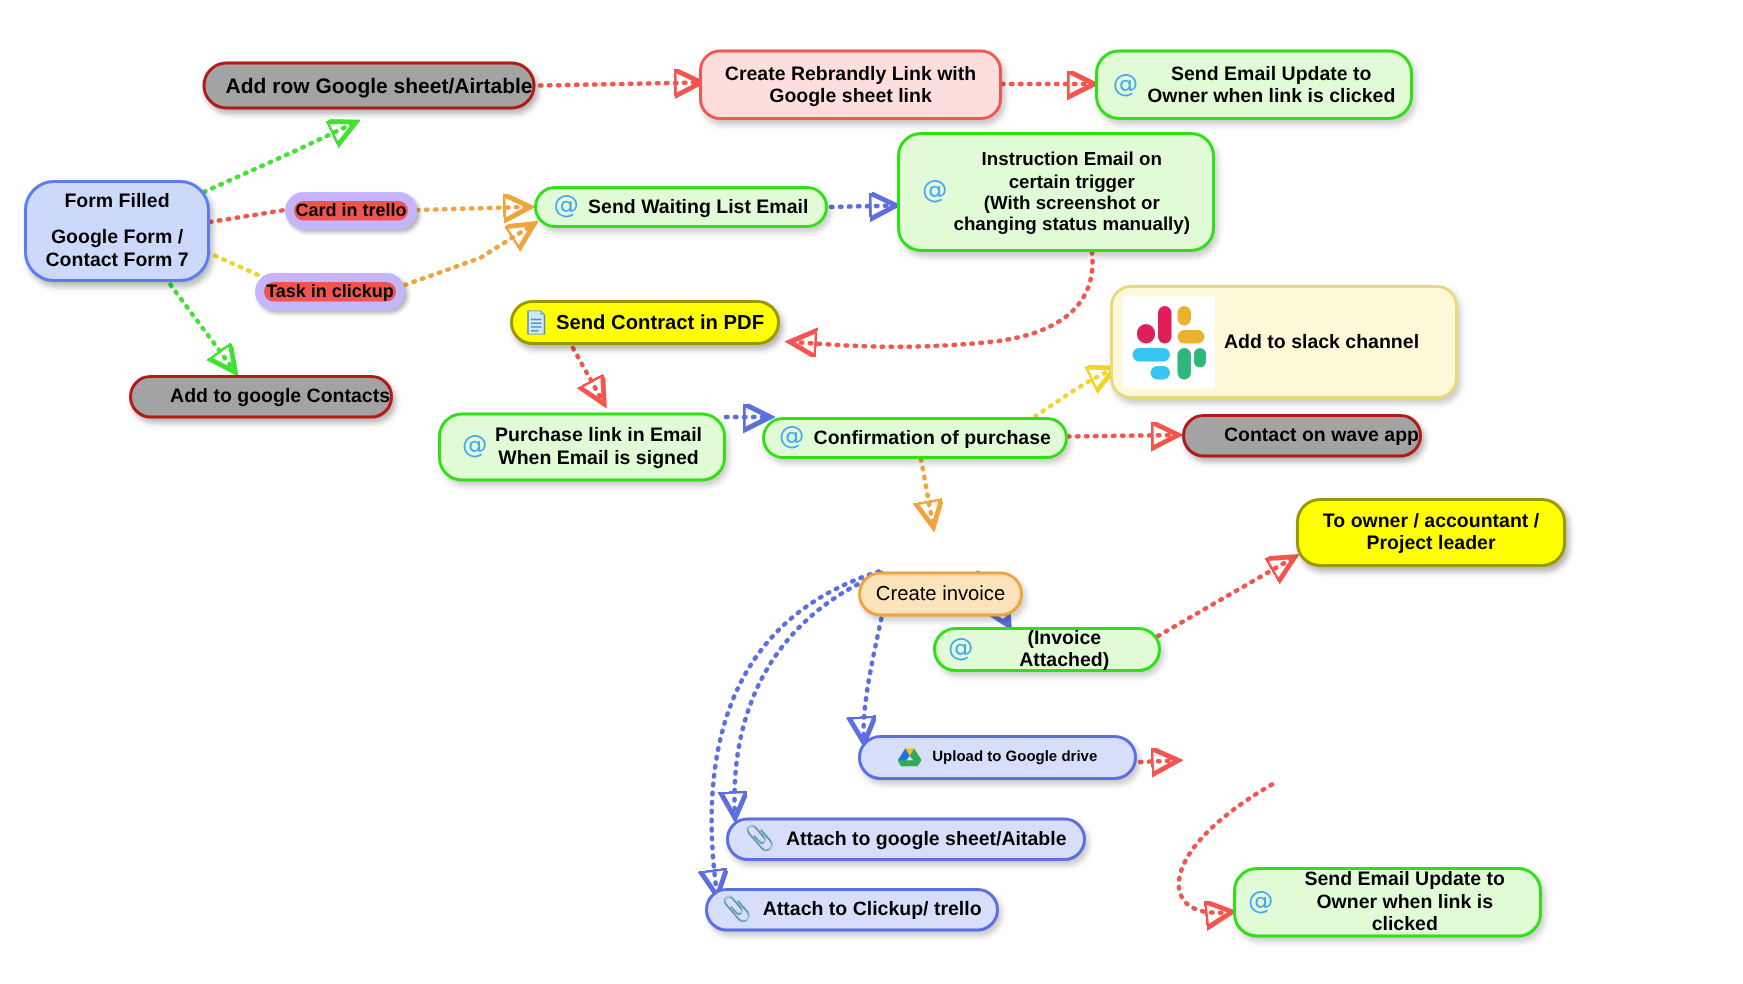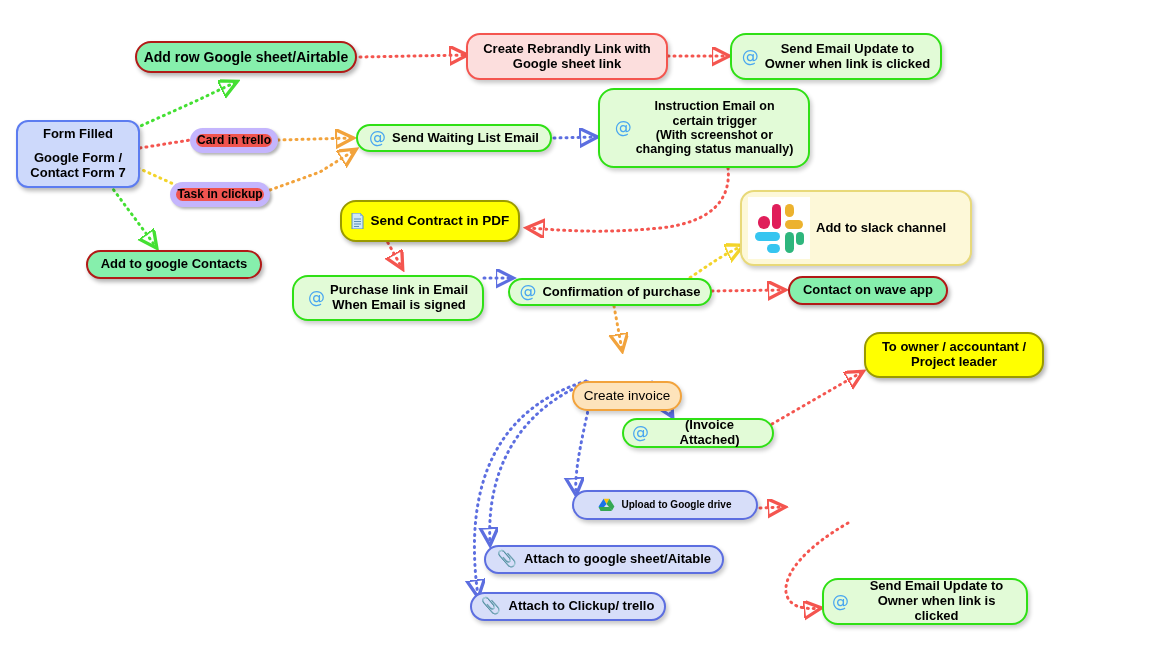--- a/index.html
+++ b/index.html
@@ -46,24 +46,25 @@
   }
 
   
   .s-blueform {
     background: #cdd9fb;
     border: 2px solid #5c7cf0;
     border-radius: 12px;
     box-shadow: 2px 3px 4px rgba(0,0,0,0.28);
   }
   .s-red {
-    background: #86efac;
+    background: #a3a3a3;
     border: 2px solid #b11a17;
     border-radius: 20px;
     box-shadow: 2px 3px 4px rgba(0,0,0,0.30);
+    justify-content: flex-end;
   }
   .s-redsm {
     background: #f05450;
     border: 6px solid #c4b5fd;
     border-radius: 14px;
     box-shadow: 2px 2px 3px rgba(0,0,0,0.30);
   }
   .s-pink {
     background: #fcdedd;
     border: 2px solid #f4554f;
@@ -180,21 +181,21 @@
       <path d="M588,382 C520,410 486,468 490,544" stroke="#5c6ee0" stroke-width="3" stroke-dasharray="1 5" marker-end="url(#ar-blue)"></path>
 
       <path d="M586,381 C500,408 462,480 478,596" stroke="#5c6ee0" stroke-width="3" stroke-dasharray="1 5" marker-end="url(#ar-blue)"></path>
 
       <path d="M760,508 L784,507" stroke="#f4554f" stroke-width="3" stroke-dasharray="1 5" marker-end="url(#ar-red)"></path>
 
       <path d="M848,523 C808,546 784,572 786,592 C788,606 802,610 820,608" stroke="#f4554f" stroke-width="3" stroke-dasharray="1 5" marker-end="url(#ar-red)"></path>
     </g>
   </svg>
 
-  <div class="node s-blueform" style="left:16px; top:120px; width:124px; height:68px; flex-direction:column; font-size:13px;">
+  <div class="node s-blueform" style="left:16px; top:120px; width:124px; height:68px; flex-direction:column; font-size:13px;border-radius:20px;">
     <span class="lbl">Form Filled</span>
     <span class="lbl" style="margin-top:9px;">Google Form /
 Contact Form 7</span>
   </div>
 
   <div class="node s-red" style="left:135px; top:41px; width:222px; height:32px; font-size:14px;">
     <span class="lbl">Add row Google sheet/Airtable</span>
   </div>
 
   <div class="node s-redsm" style="left:190px; top:128px; width:88px; height:25px; font-size:12px;">
@@ -244,21 +245,21 @@
           <rect x="3" y="31" width="25" height="9" rx="4.5" fill="#36c5f0"></rect>
           <rect x="15" y="43" width="13" height="9" rx="4.5" fill="#36c5f0"></rect>
           <rect x="33" y="31" width="9" height="21" rx="4.5" fill="#2eb67d"></rect>
           <rect x="44" y="31" width="8" height="13" rx="4" fill="#2eb67d"></rect>
         </g>
       </svg>
     </span>
     <span class="lbl">Add to slack channel</span>
   </div>
 
-  <div class="node s-yellow" style="left:340px; top:200px; width:180px; height:42px; font-size:13.5px; padding:0 8px;">
+  <div class="node s-yellow" style="left:340px; top:200px; width:180px; height:30px; font-size:13.5px; padding:0 8px;">
     <span class="ico" style="margin-right:7px;">
       <svg width="13" height="16" viewBox="0 0 13 16" xmlns="http://www.w3.org/2000/svg">
         <path d="M1,0 H9 L12,3 V16 H1 Z" fill="#cfe8f7" stroke="#5a8fb8" stroke-width="1"></path>
         <path d="M9,0 V3 H12 Z" fill="#8fc0e0"></path>
         <g stroke="#5a8fb8" stroke-width="1">
           <line x1="3" y1="6" x2="10" y2="6"></line>
           <line x1="3" y1="8.5" x2="10" y2="8.5"></line>
           <line x1="3" y1="11" x2="10" y2="11"></line>
           <line x1="3" y1="13.5" x2="8" y2="13.5"></line>
         </g>

